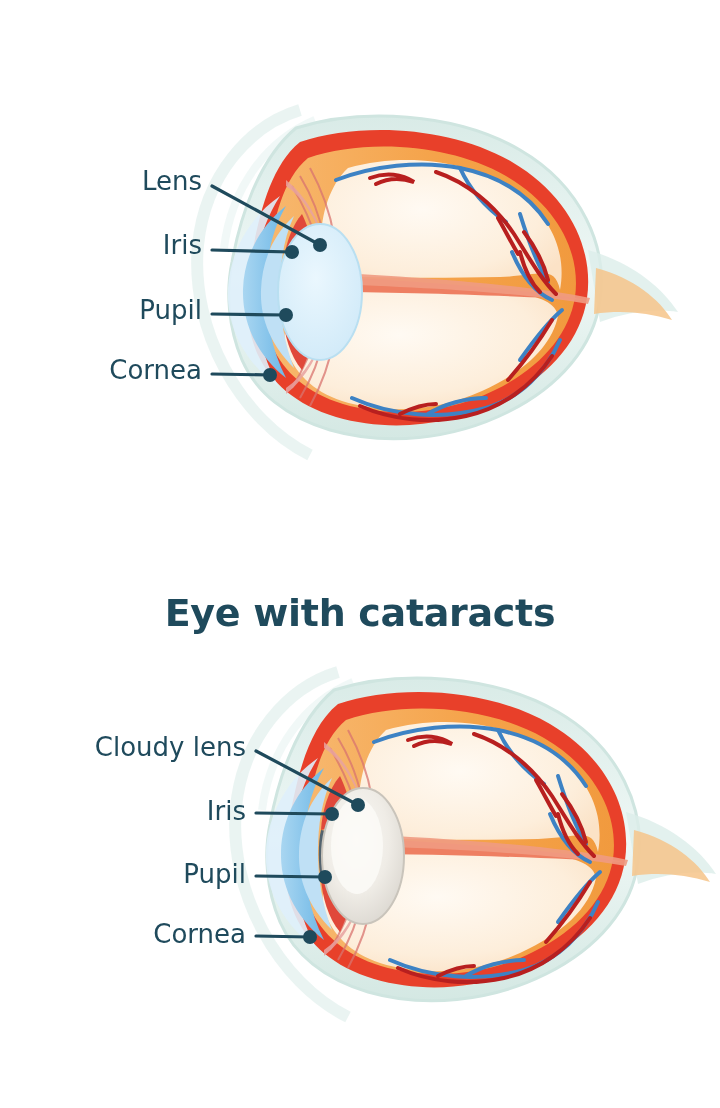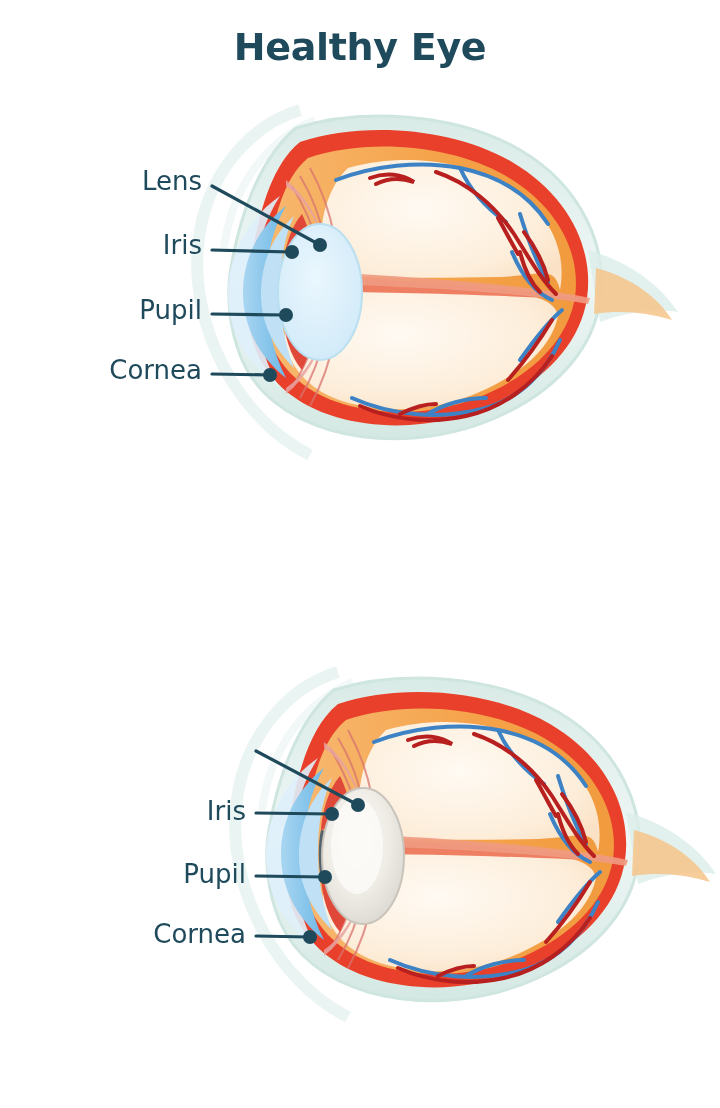--- a/index.html
+++ b/index.html
@@ -62,21 +62,20 @@
   }
   .callout-label.right { text-align: right; }
 </style>
 </head>
 <body>
 
 <div class="page">
 
   <div class="figure" id="figure-healthy">
 
-    <div class="figure-title">Healthy Eye</div>
 
     <svg class="diagram-svg" viewBox="0 0 720 554">
       <defs>
         <radialGradient id="vitGradA" cx="42%" cy="38%" r="70%">
           <stop offset="0%" stop-color="#fffaf3"></stop>
           <stop offset="70%" stop-color="#fdeedb"></stop>
           <stop offset="100%" stop-color="#fbe2c6"></stop>
         </radialGradient>
         <linearGradient id="chorGradA" x1="0" y1="0" x2="1" y2="0">
           <stop offset="0%" stop-color="#f7b86f"></stop>
@@ -197,20 +196,21 @@
     </svg>
 
     <div class="callout-label right" style="right:518px; top:168px;">Lens</div>
     <div class="callout-label right" style="right:518px; top:232px;">Iris</div>
     <div class="callout-label right" style="right:518px; top:297px;">Pupil</div>
     <div class="callout-label right" style="right:518px; top:357px;">Cornea</div>
   </div>
 
   <div class="figure" id="figure-cataract">
 
+    <div class="figure-title">Eye with cataracts</div>
 
     <svg class="diagram-svg" viewBox="0 0 720 554">
       <defs>
         <radialGradient id="vitGradB" cx="42%" cy="38%" r="70%">
           <stop offset="0%" stop-color="#fffaf3"></stop>
           <stop offset="70%" stop-color="#fdeedb"></stop>
           <stop offset="100%" stop-color="#fbe2c6"></stop>
         </radialGradient>
         <linearGradient id="chorGradB" x1="0" y1="0" x2="1" y2="0">
           <stop offset="0%" stop-color="#f7b86f"></stop>
@@ -324,18 +324,19 @@
         <path d="M256 382 L310 383"></path>
       </g>
       <g fill="#1f4a5c">
         <circle cx="358" cy="251" r="7"></circle>
         <circle cx="332" cy="260" r="7"></circle>
         <circle cx="325" cy="323" r="7"></circle>
         <circle cx="310" cy="383" r="7"></circle>
       </g>
     </svg>
 
+    <div class="callout-label right" style="right:474px; top:180px;">Cloudy lens</div>
     <div class="callout-label right" style="right:474px; top:244px;">Iris</div>
     <div class="callout-label right" style="right:474px; top:307px;">Pupil</div>
     <div class="callout-label right" style="right:474px; top:367px;">Cornea</div>
   </div>
 
 </div>
 
 </body></html>

